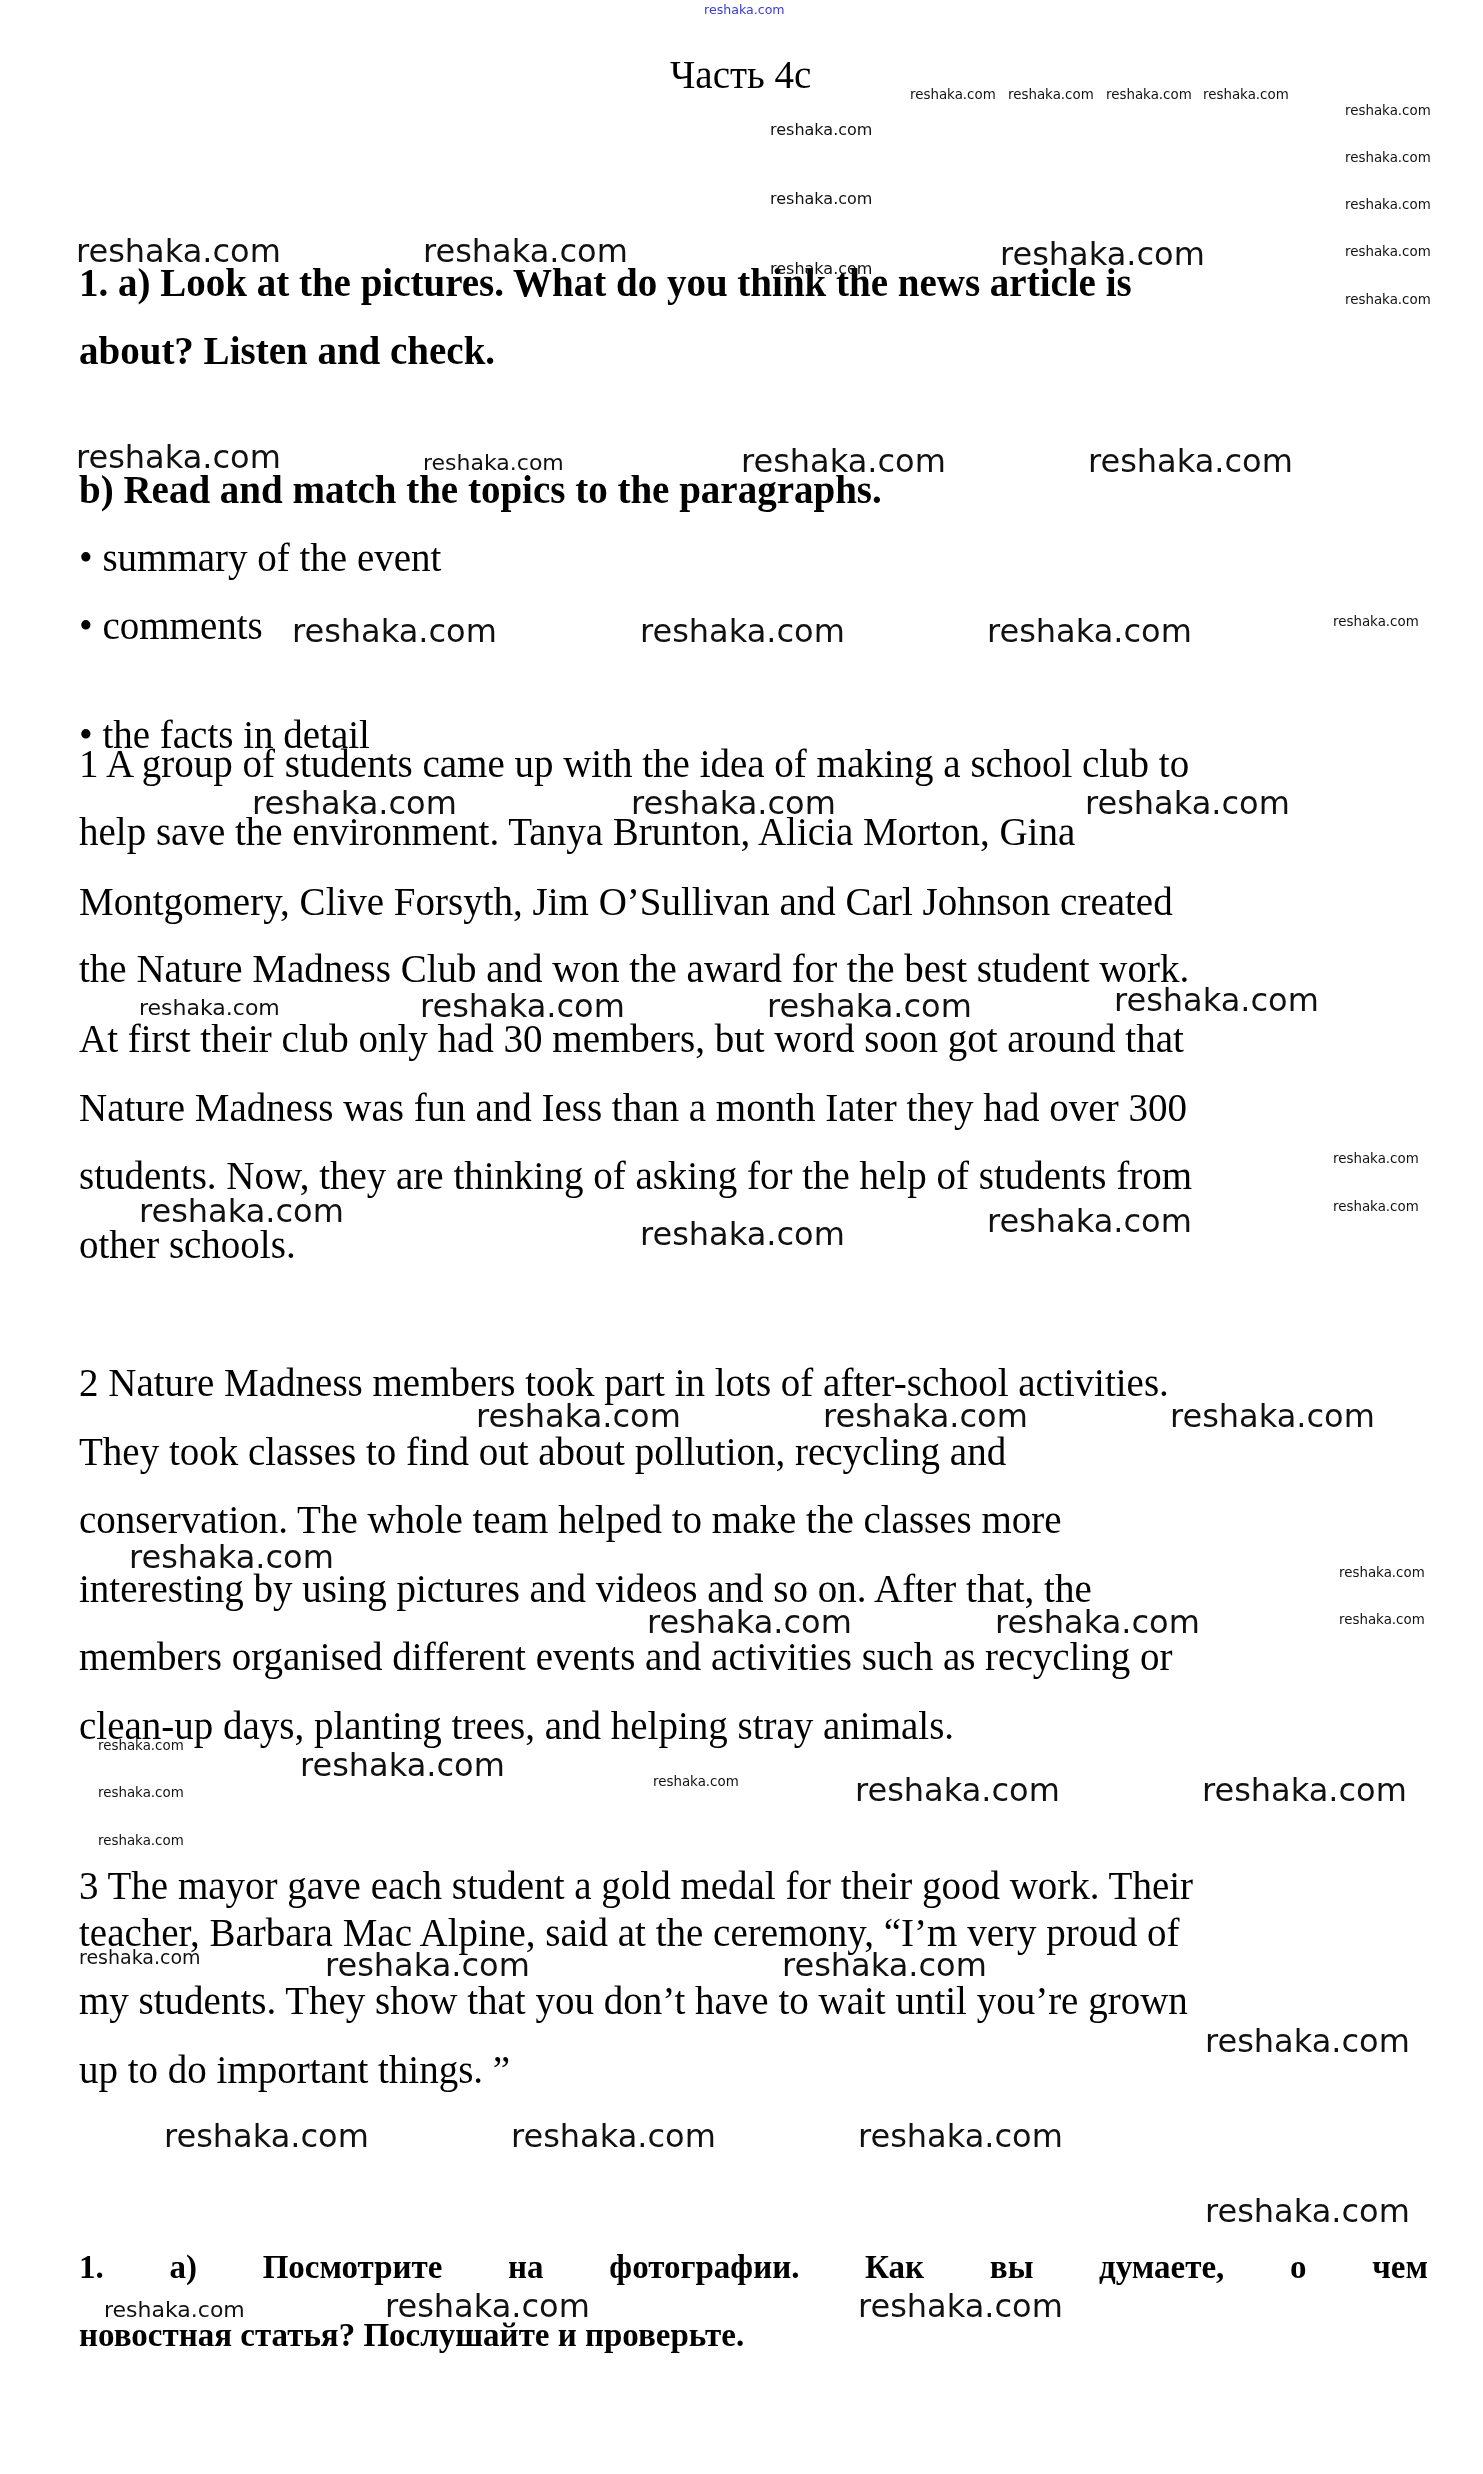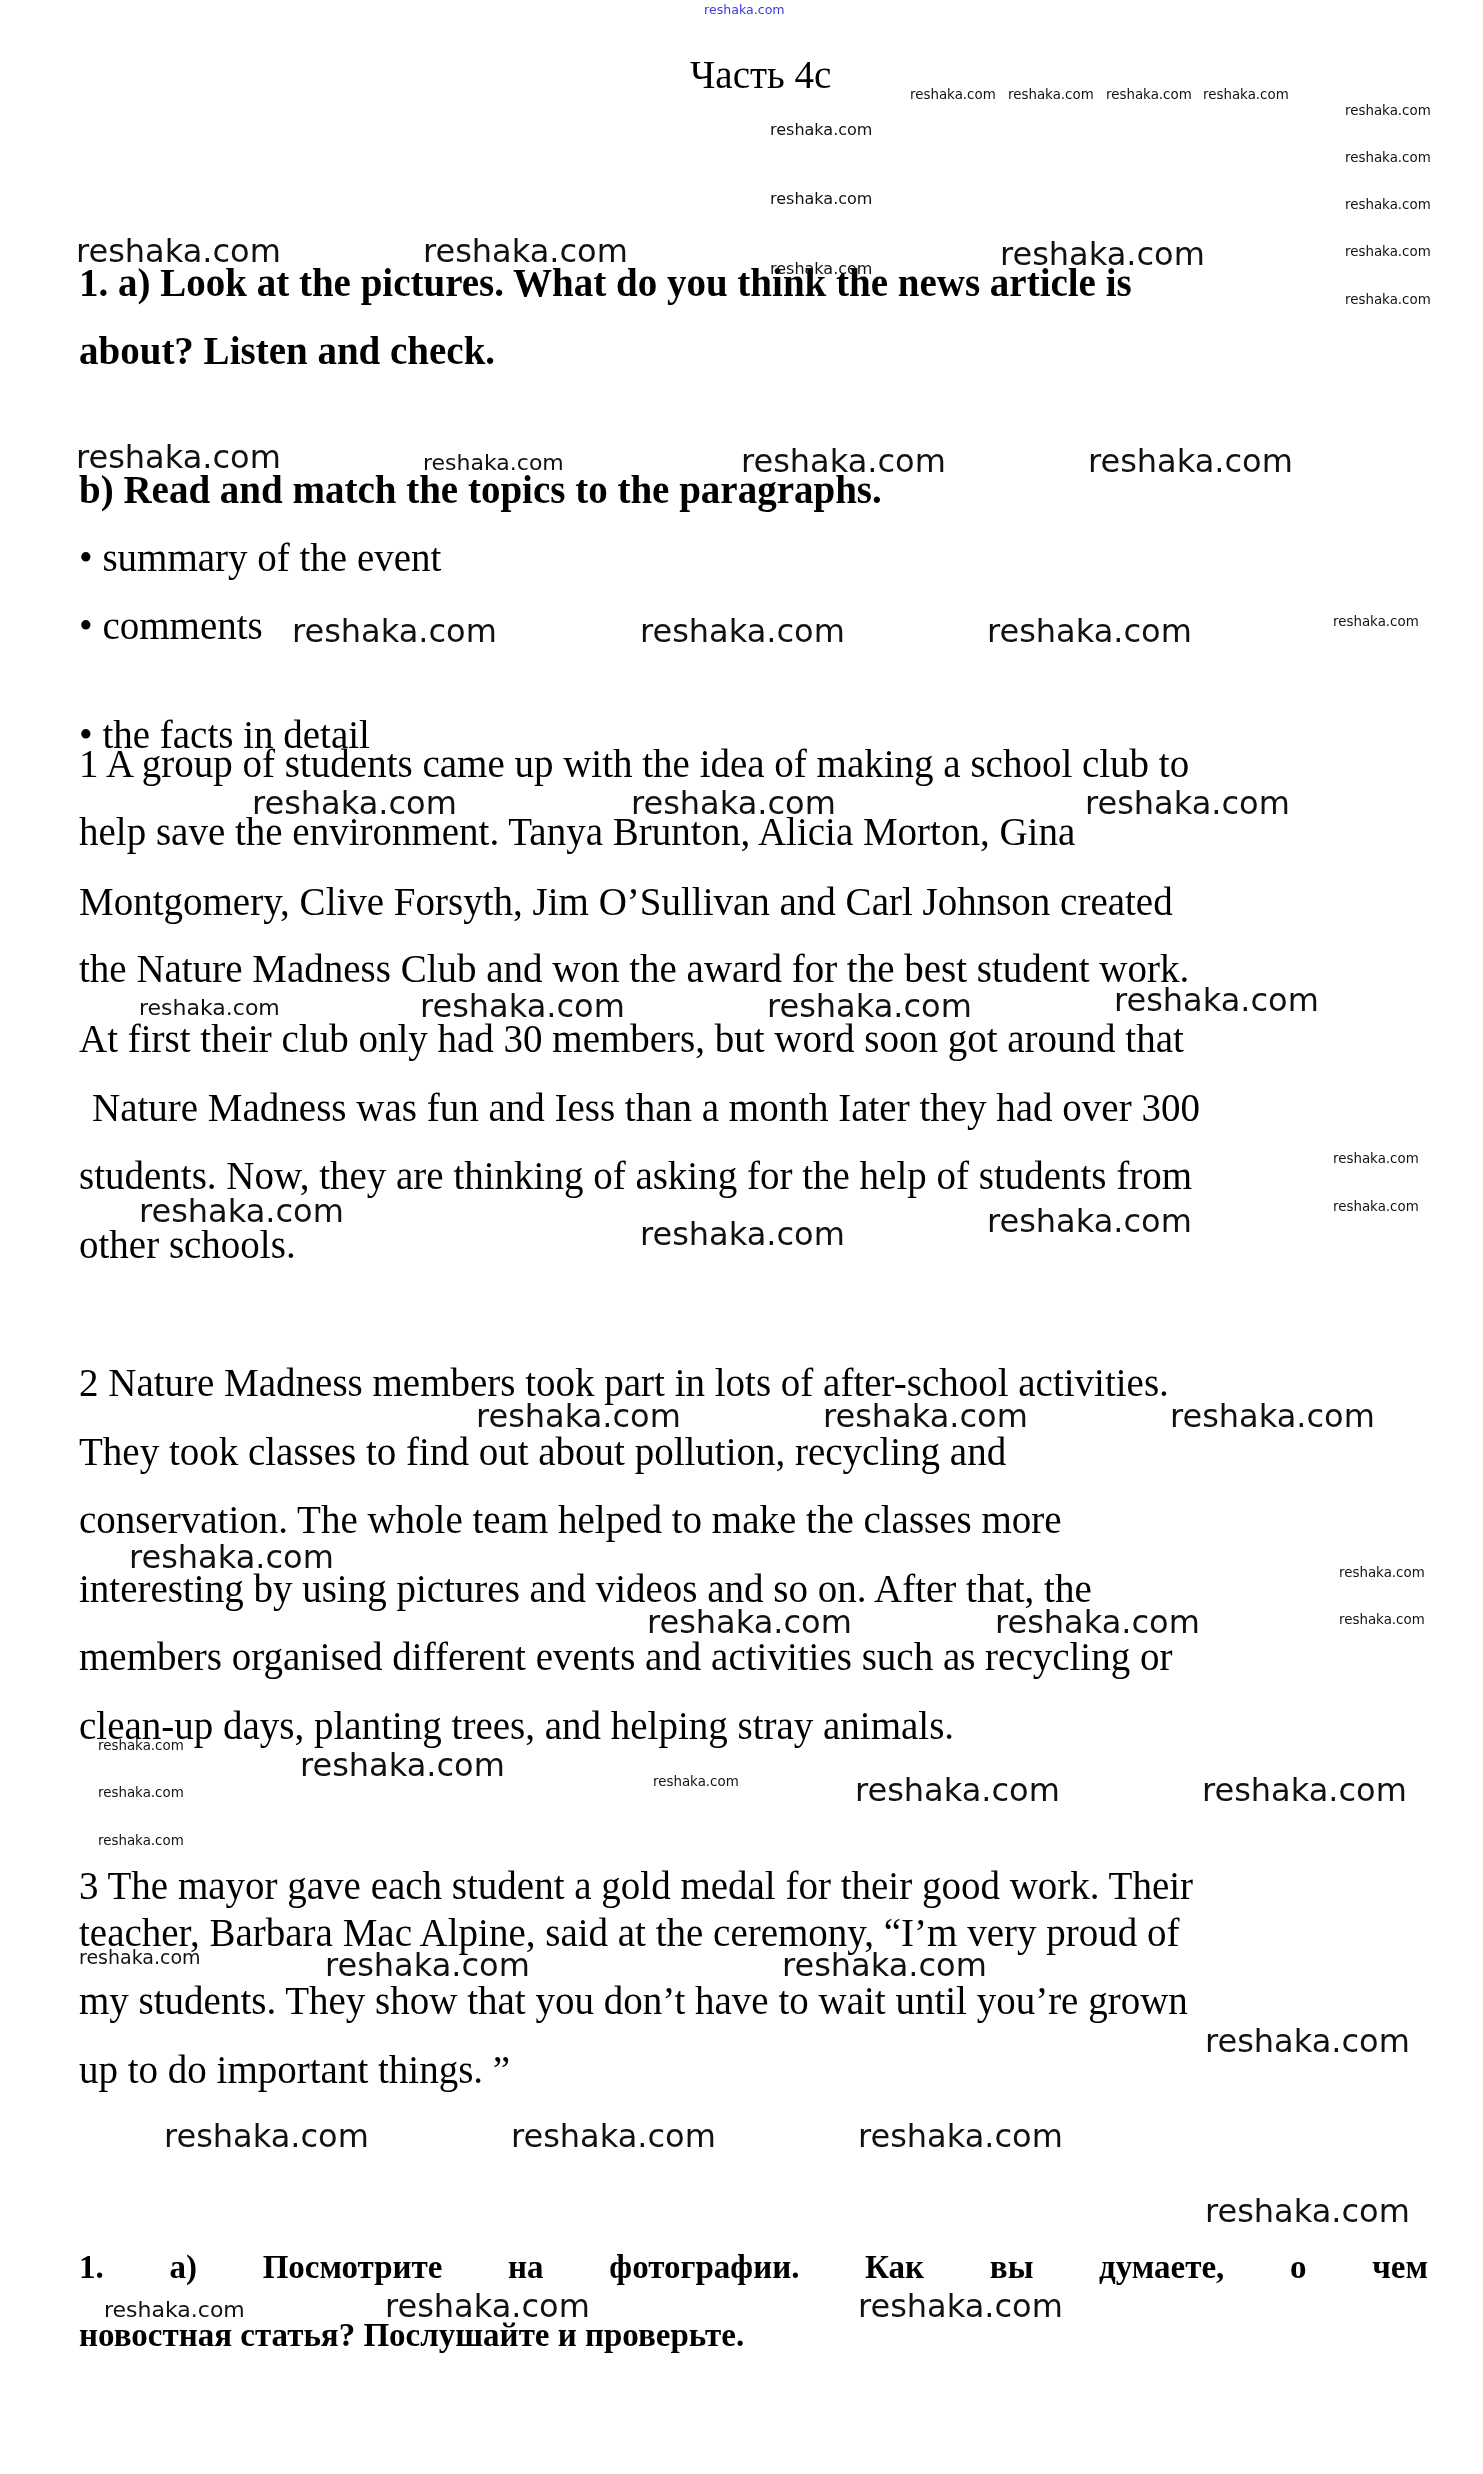--- a/index.html
+++ b/index.html
@@ -17,38 +17,38 @@
   .wm-top { font-size: 12.6px; color: #3b3bd6; }
   .ru { font-size: 33px; font-weight: bold; text-align: justify; text-align-last: justify; width: 1349px; }
 </style>
 </head>
 <body>
 
 <div class="page">
 
   <a class="wm wm-top" style="left:704px; top:1.6px;">reshaka.com</a>
 
-  <div class="abs serif title" style="left:670px; top:52px;margin-left:20px;">Часть 4с</div>
+  <div class="abs serif title" style="left:670px; top:52px;">Часть 4с</div>
 
   <div class="abs serif h-bold" style="left:79px; top:260px;">1. a) Look at the pictures. What do you think the news article is</div>
   <div class="abs serif h-bold" style="left:79px; top:328px;">about? Listen and check.</div>
 
   <div class="abs serif h-bold" style="left:79px; top:467px;">b) Read and match the topics to the paragraphs.</div>
 
   <div class="abs serif body-line" style="left:79px; top:535px;">• summary of the event</div>
   <div class="abs serif body-line" style="left:79px; top:603px;">• comments</div>
   <div class="abs serif body-line" style="left:79px; top:712px;">• the facts in detail</div>
 
   <div>
     <div class="abs serif body-line" style="left:79px; top:741px;">1 A group of students came up with the idea of making a school club to</div>
     <div class="abs serif body-line" style="left:79px; top:809px;text-align:center;">help save the environment. Tanya Brunton, Alicia Morton, Gina</div>
     <div class="abs serif body-line" style="left:79px; top:879px;">Montgomery, Clive Forsyth, Jim O’Sullivan and Carl Johnson created</div>
     <div class="abs serif body-line" style="left:79px; top:946px;">the Nature Madness Club and won the award for the best student work.</div>
     <div class="abs serif body-line" style="left:79px; top:1016px;">At first their club only had 30 members, but word soon got around that</div>
-    <div class="abs serif body-line" style="left:79px; top:1085px;margin-left:13px;">Nature Madness was fun and Iess than a month Iater they had over 300</div>
+    <div class="abs serif body-line" style="left:79px; top:1085px;">Nature Madness was fun and Iess than a month Iater they had over 300</div>
     <div class="abs serif body-line" style="left:79px; top:1153px;">students. Now, they are thinking of asking for the help of students from</div>
     <div class="abs serif body-line" style="left:79px; top:1222px;">other schools.</div>
   </div>
 
   <div>
     <div class="abs serif body-line" style="left:79px; top:1360px;">2 Nature Madness members took part in lots of after-school activities.</div>
     <div class="abs serif body-line" style="left:79px; top:1429px;">They took classes to find out about pollution, recycling and</div>
     <div class="abs serif body-line" style="left:79px; top:1497px;">conservation. The whole team helped to make the classes more</div>
     <div class="abs serif body-line" style="left:79px; top:1566px;">interesting by using pictures and videos and so on. After that, the</div>
     <div class="abs serif body-line" style="left:79px; top:1634px;">members organised different events and activities such as recycling or</div>

